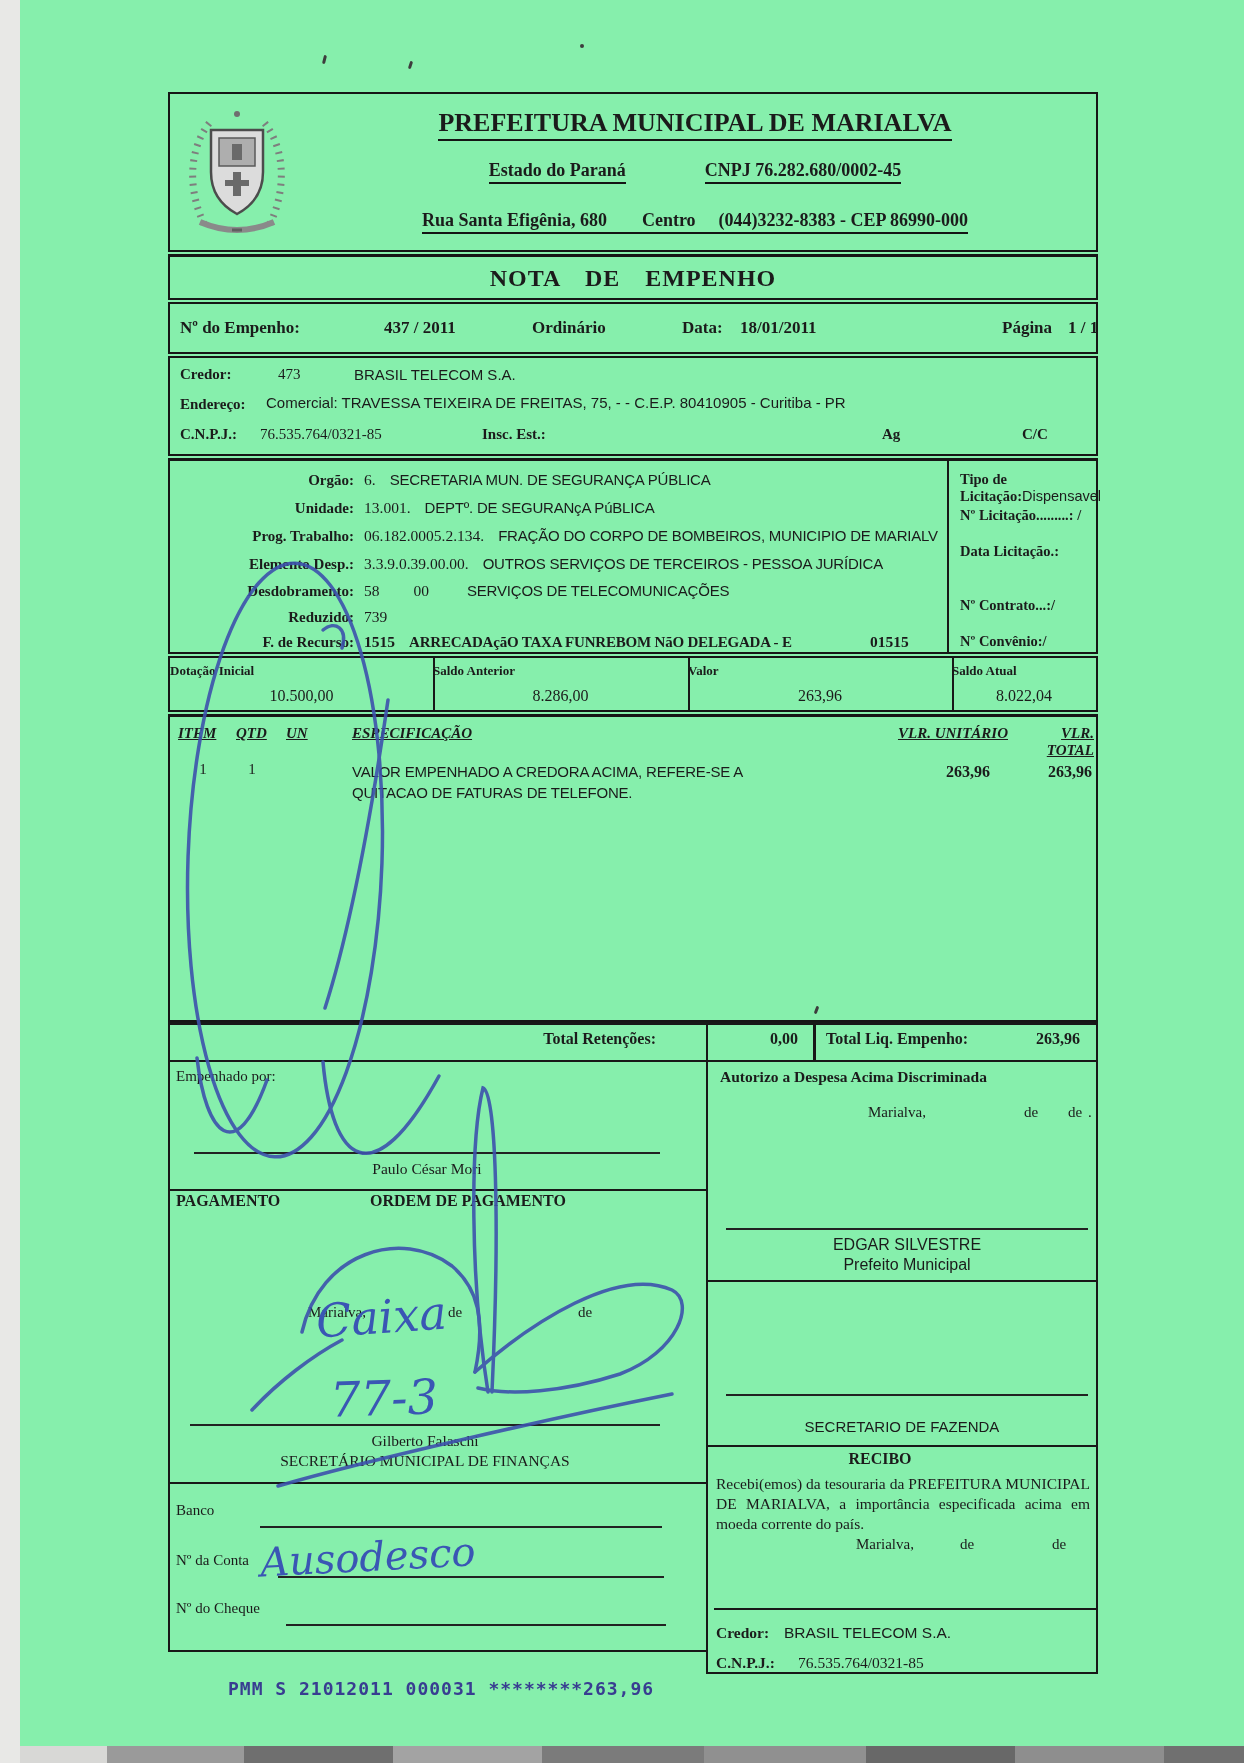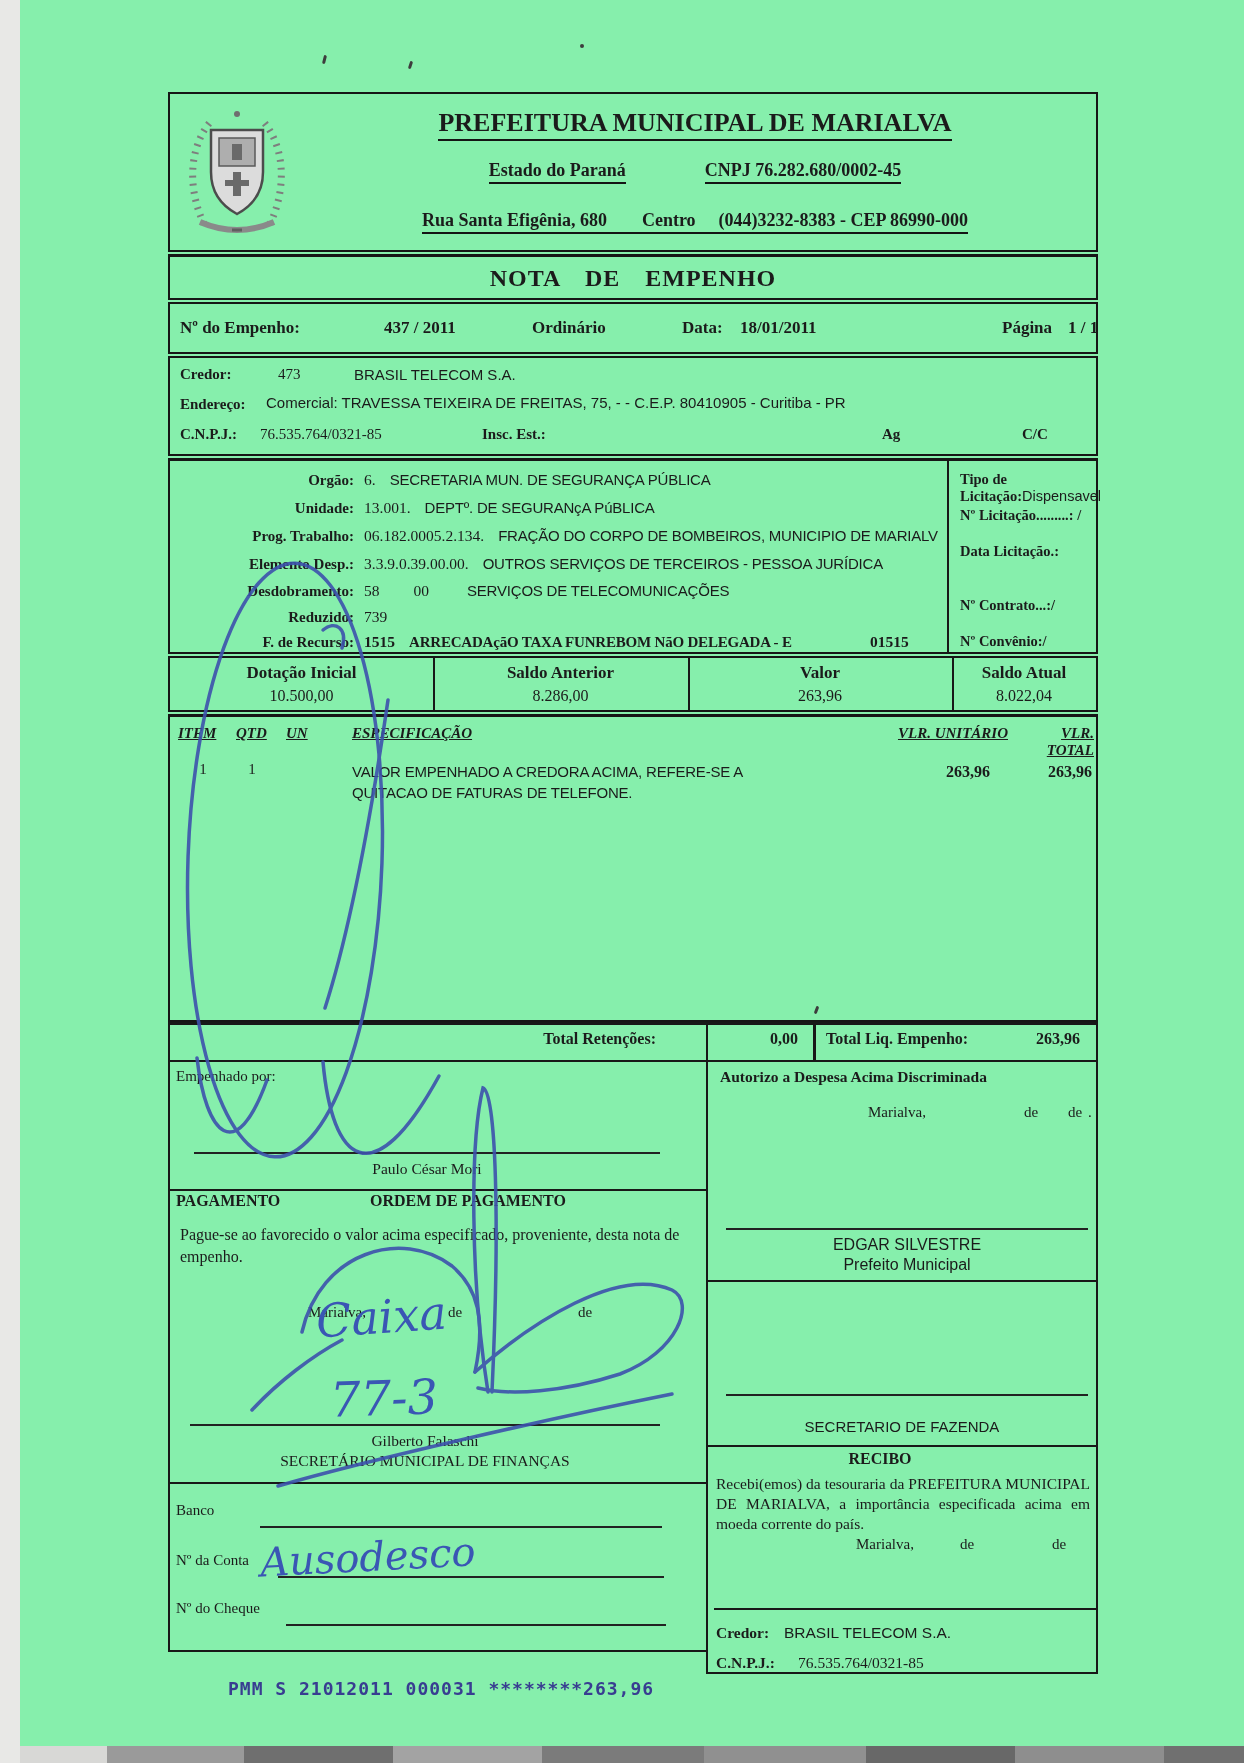--- a/index.html
+++ b/index.html
@@ -28,21 +28,21 @@
   #cbox{left:148px;top:356px;width:930px;height:100px;font-size:15px;}
   
   #obox{left:148px;top:458px;width:930px;height:196px;border-top-width:3px;font-size:15px;}
   .orow{position:absolute;left:6px;width:766px;white-space:nowrap;overflow:hidden;}
   .olab{display:inline-block;width:178px;text-align:right;font-weight:bold;}
   .ocode{margin-left:10px;font-size:15.5px;}
   .odesc{margin-left:14px;font-family:"Liberation Sans",sans-serif;letter-spacing:-0.2px;}
   .lrow{position:absolute;left:790px;font-size:14.5px;font-weight:bold;}
   
   #dbox{left:148px;top:656px;width:930px;height:56px;}
-  .dlab{position:absolute;top:5px;text-align:center;font-weight:bold;font-size:17px;}
+  .dlab{position:absolute;top:5px;text-align:left;font-weight:bold;font-size:13px;}
   .dval{position:absolute;top:29px;text-align:center;font-size:16px;}
   
   #ibox{left:148px;top:714px;width:930px;height:308px;border-top-width:3px;}
   .ih{position:absolute;top:8px;font-size:15px;font-weight:bold;font-style:italic;
       text-decoration:underline;}
   
   #lbox{left:148px;top:1022px;width:930px;height:652px;}
   .hand{position:absolute;font-family:"DejaVu Serif",serif;font-style:italic;
         color:#3a56b4;white-space:nowrap;}
   #stamp{left:208px;top:1678px;font-family:"DejaVu Sans Mono",monospace;font-weight:bold;
@@ -233,21 +233,20 @@
     <span class="abs" style="left:688px;top:514px;font-size:15px;">Marialva,</span>
     <span class="abs" style="left:792px;top:514px;font-size:15px;">de</span>
     <span class="abs" style="left:884px;top:514px;font-size:15px;">de</span>
     <span class="abs b" style="left:548px;top:602px;font-size:15.5px;">Credor:</span>
     <span class="abs san" style="left:616px;top:602px;font-size:15.5px;">BRASIL TELECOM S.A.</span>
     <span class="abs b" style="left:548px;top:632px;font-size:15.5px;">C.N.P.J.:</span>
     <span class="abs" style="left:630px;top:632px;font-size:15.5px;">76.535.764/0321-85</span>
 
     <span class="abs b" style="left:8px;top:170px;font-size:16px;">PAGAMENTO</span>
     <div class="abs ctr b" style="left:150px;top:170px;width:300px;font-size:16px;">ORDEM DE PAGAMENTO</div>
-    <div class="abs" style="left:12px;top:202px;width:505px;font-size:16px;line-height:22px;white-space:normal;">Pague-se ao favorecido o valor acima especificado, proveniente, desta nota de empenho.</div>
     <span class="abs" style="left:140px;top:282px;font-size:15px;">Marialva,</span>
     <span class="abs" style="left:280px;top:282px;font-size:15px;">de</span>
     <span class="abs" style="left:410px;top:282px;font-size:15px;">de</span>
     <div class="sig-ln" style="left:22px;top:402px;width:470px;"></div>
     <div class="abs ctr" style="left:22px;top:410px;width:470px;font-size:15.5px;">Gilberto Falaschi</div>
     <div class="abs ctr" style="left:22px;top:430px;width:470px;font-size:15.5px;">SECRETÁRIO MUNICIPAL DE FINANÇAS</div>
 
     <span class="abs" style="left:8px;top:480px;font-size:15px;">Banco</span>
     <div class="sig-ln" style="left:92px;top:504px;width:402px;"></div>
     <span class="abs" style="left:8px;top:530px;font-size:15px;">Nº da Conta</span>

